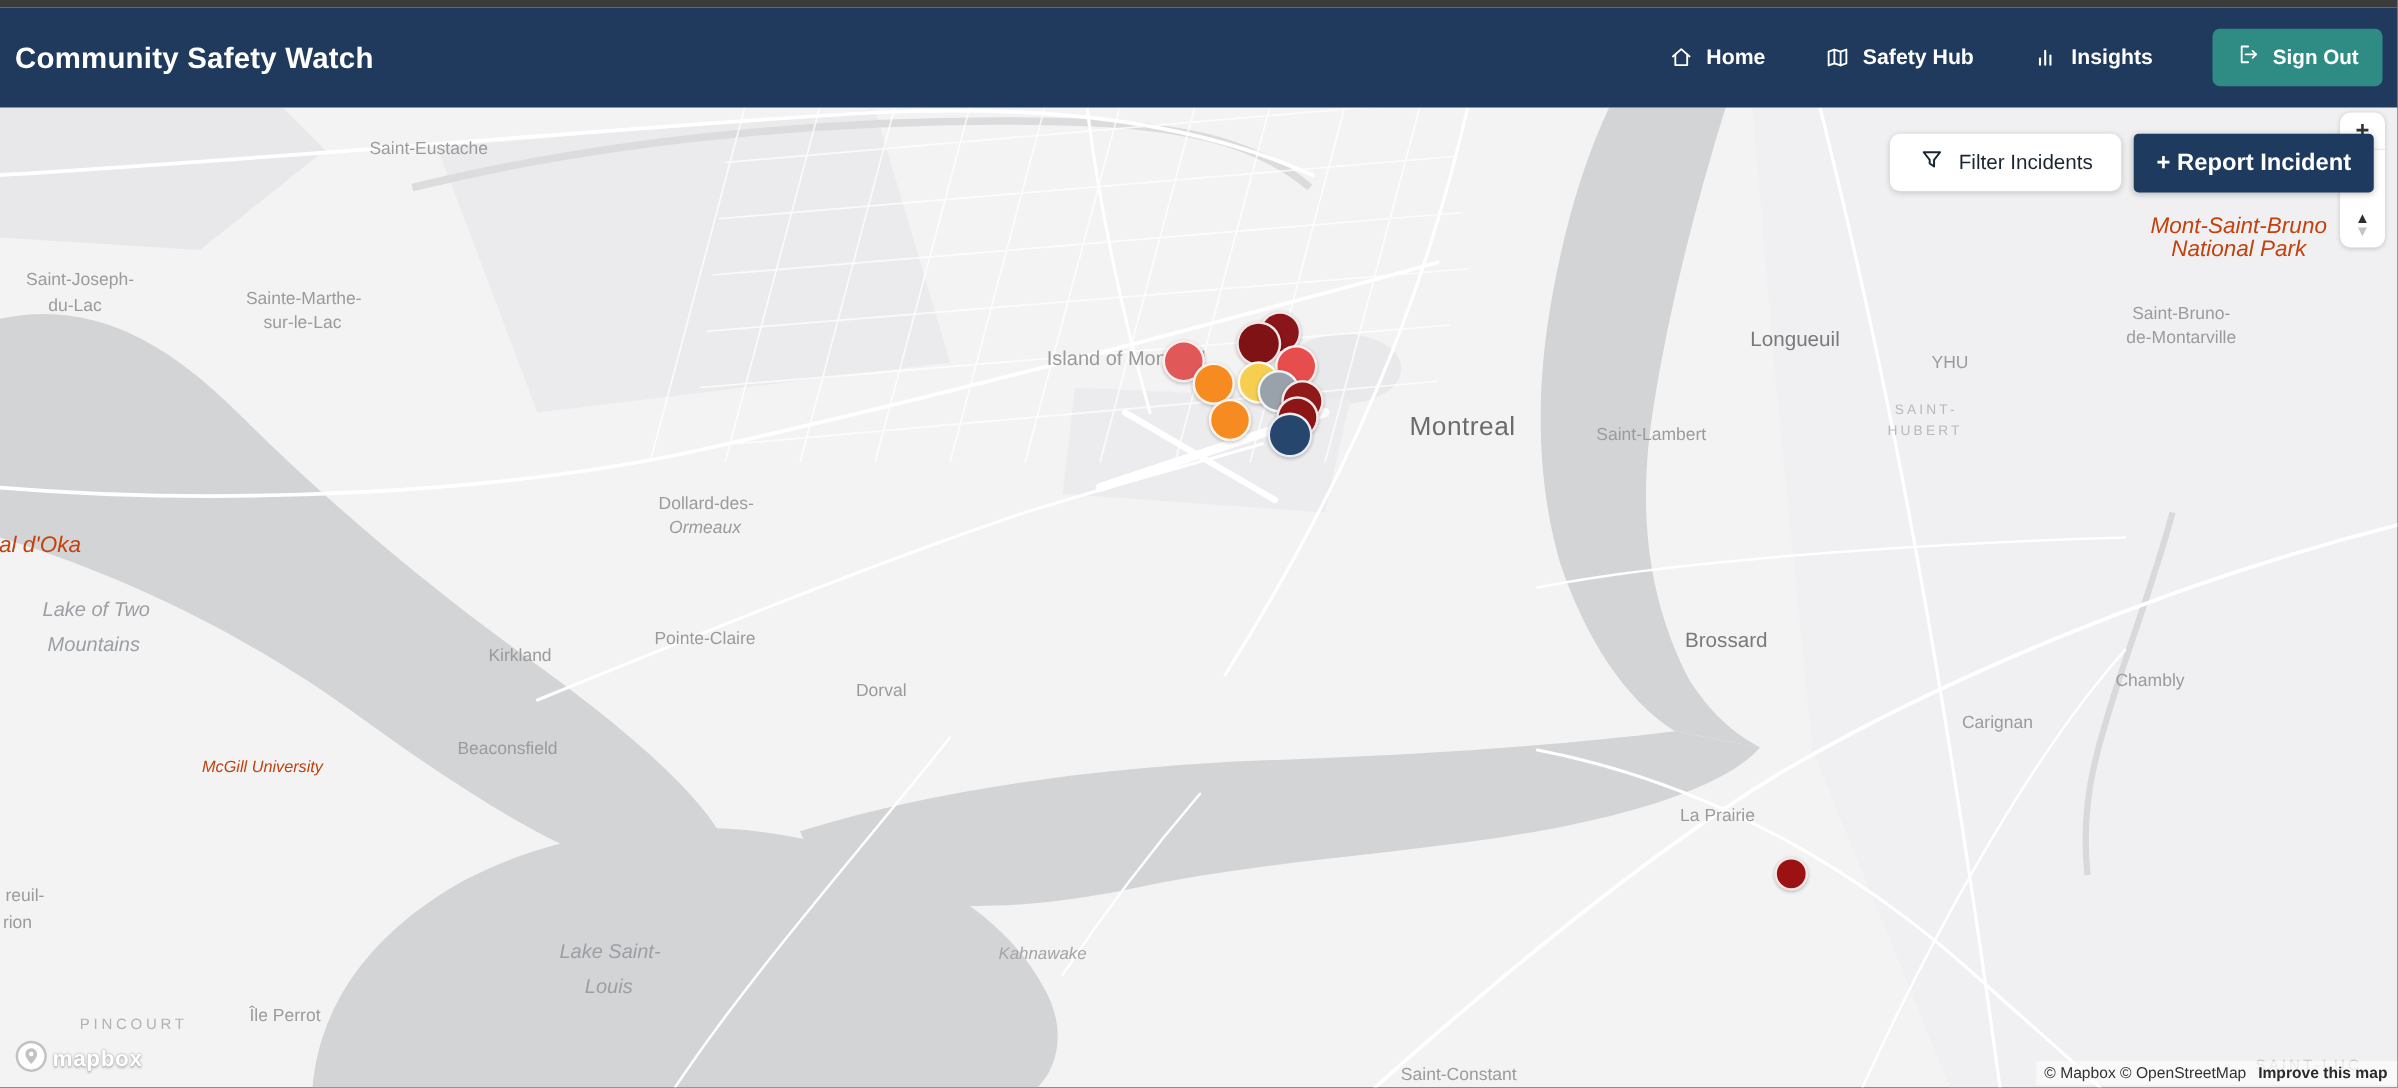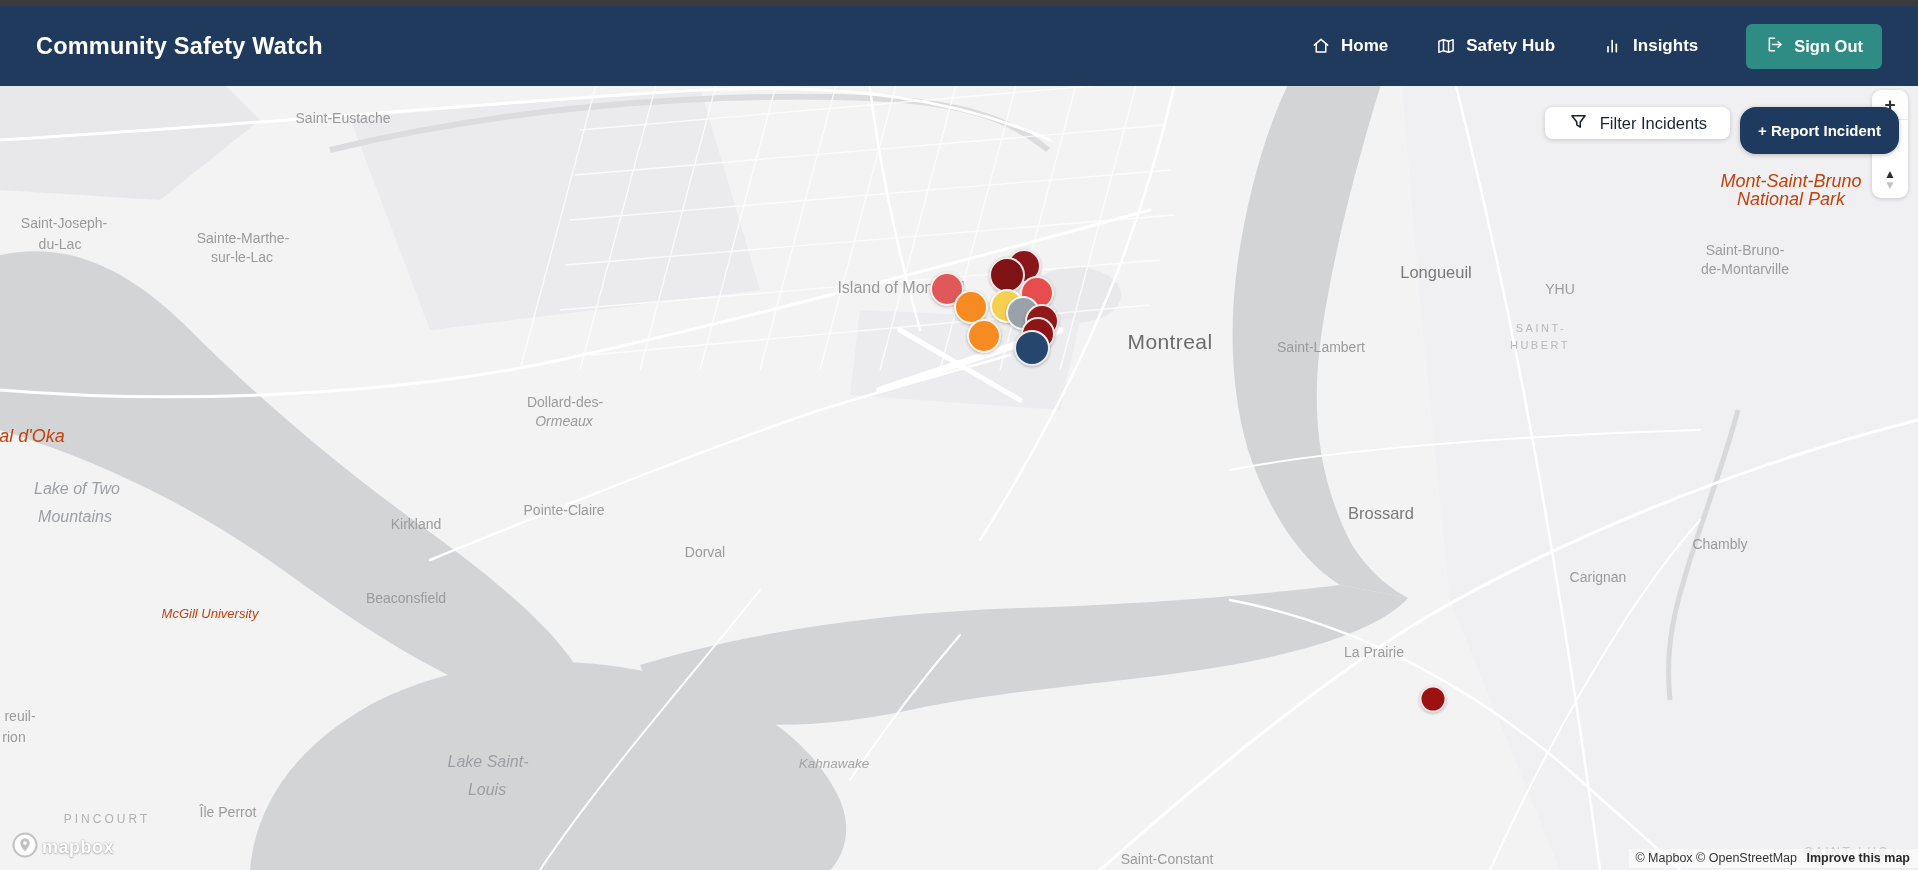--- a/index.html
+++ b/index.html
@@ -5,21 +5,21 @@
   html,body{margin:0;padding:0;background:#222;}
   *{box-sizing:border-box;}
   .screen{position:relative;width:1918px;height:870px;overflow:hidden;
     font-family:"Liberation Sans","DejaVu Sans",sans-serif;background:#f3f3f4;}
 
   
   .topstrip{position:absolute;left:0;top:0;width:100%;height:6px;background:#3b3b3b;z-index:30;}
 
   
   header{position:absolute;left:0;top:6px;width:100%;height:80px;background:var(--c-header,#203a5e);
-    display:flex;align-items:center;padding:0 36px;z-index:20;}
+    display:flex;align-items:center;padding:0 12px;z-index:20;}
   .app-title{color:#fff;font-size:23.5px;font-weight:700;letter-spacing:.2px;margin:0;}
   nav{display:flex;align-items:center;gap:48px;margin-left:auto;}
   .nav-link{display:flex;align-items:center;gap:10px;color:#fff;font-size:17px;font-weight:600;cursor:pointer;}
   .nav-link svg{display:block;}
   .signout-btn{display:flex;align-items:center;gap:10px;background:var(--c-teal,#2f8c84);color:#fff;
     border:none;border-radius:6px;padding:11px 19px;font-size:16.5px;font-weight:600;cursor:pointer;
     font-family:inherit;}
 
   
   .map{position:absolute;left:0;top:86px;width:1918px;height:784px;overflow:hidden;cursor:grab;}
@@ -35,24 +35,24 @@
   .park{font-size:18px;color:#c2410c;font-style:italic;}
   .caps{font-size:11px;color:#b9b9b9;letter-spacing:2.5px;}
   .capslt{font-size:12px;color:#c8c8c8;letter-spacing:2.5px;z-index:1;}
   .pincourt{font-size:12px;color:#b2b2b2;letter-spacing:3px;}
   .marker{position:absolute;border-radius:50%;transform:translate(-50%,-50%);
     border:2px solid rgba(255,255,255,.9);box-shadow:0 1px 3px rgba(0,0,0,.25);z-index:3;cursor:pointer;}
 
   
   .map-actions{position:absolute;top:21px;right:19px;display:flex;gap:10px;z-index:10;}
   .filter-btn{display:flex;align-items:center;gap:11px;background:#fff;color:#1b2531;border:none;
-    border-radius:8px;height:32px;padding:0 23px;font-size:16.5px;font-weight:400;cursor:pointer;
+    border-radius:8px;height:46px;padding:0 23px;font-size:16.5px;font-weight:400;cursor:pointer;
     box-shadow:0 1px 5px rgba(0,0,0,.18);font-family:inherit;}
-  .report-btn{background:var(--c-navy,#1e3a5f);color:#fff;border:none;border-radius:16px;height:47px;
-    padding:0 18px;font-size:15px;font-weight:700;cursor:pointer;box-shadow:0 1px 5px rgba(0,0,0,.25);
+  .report-btn{background:var(--c-navy,#1e3a5f);color:#fff;border:none;border-radius:4px;height:47px;
+    padding:0 18px;font-size:19px;font-weight:700;cursor:pointer;box-shadow:0 1px 5px rgba(0,0,0,.25);
     font-family:inherit;}
 
   
   .zoom-bar{position:absolute;left:1872px;top:4px;width:36px;height:108px;background:#fff;border-radius:9px;
     box-shadow:0 1px 4px rgba(0,0,0,.18);z-index:5;display:flex;flex-direction:column;align-items:center;}
   .zoom-in{width:100%;text-align:center;font-size:19px;font-weight:700;color:#333;padding:4px 0 3px;
     border-bottom:1px solid #ececec;cursor:pointer;}
   .pitch{margin-top:auto;display:flex;flex-direction:column;align-items:center;padding-bottom:7px;cursor:pointer;}
   .pitch .up{color:#2e2e2e;font-size:12px;line-height:11px;}
   .pitch .down{color:#c4c4c4;font-size:12px;line-height:11px;}

